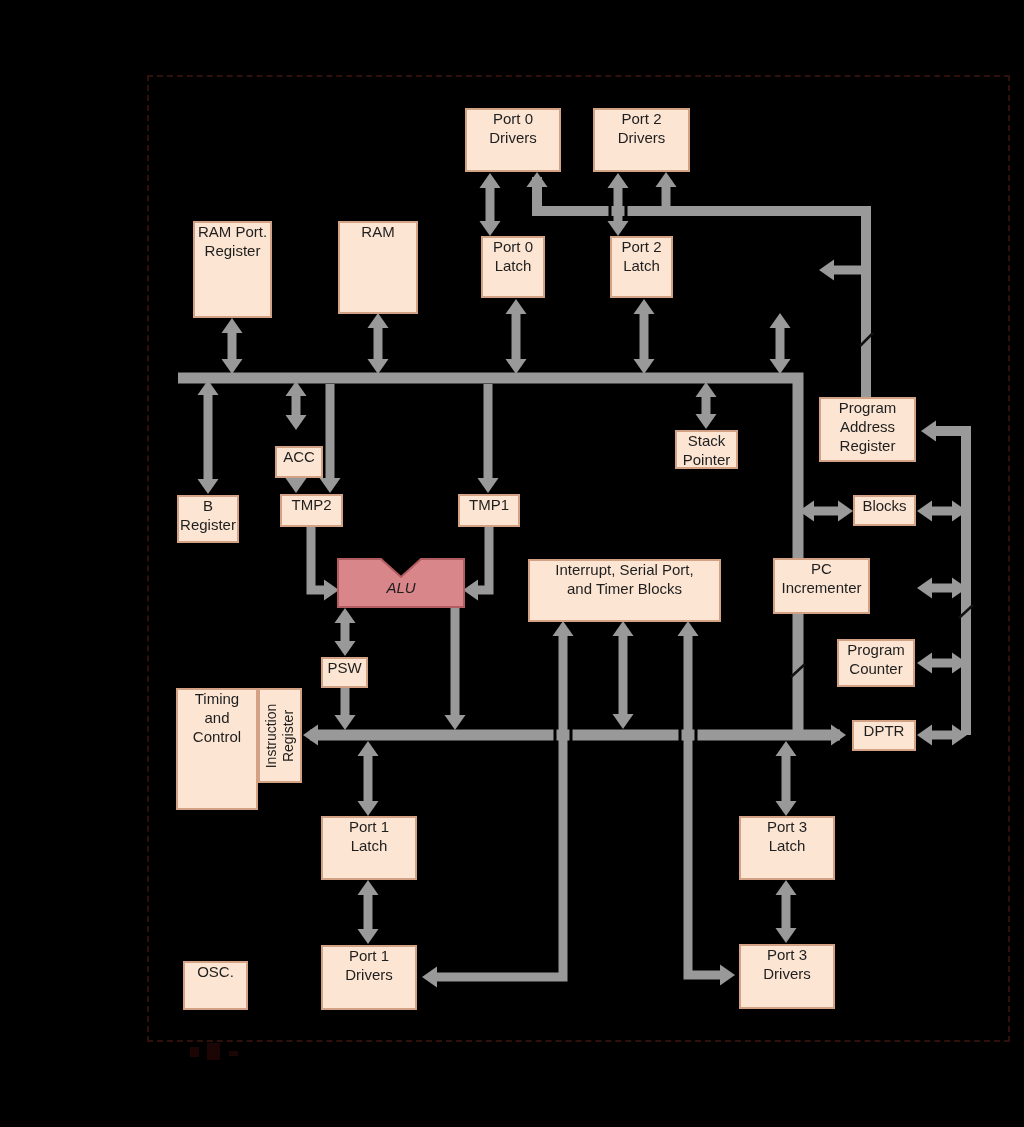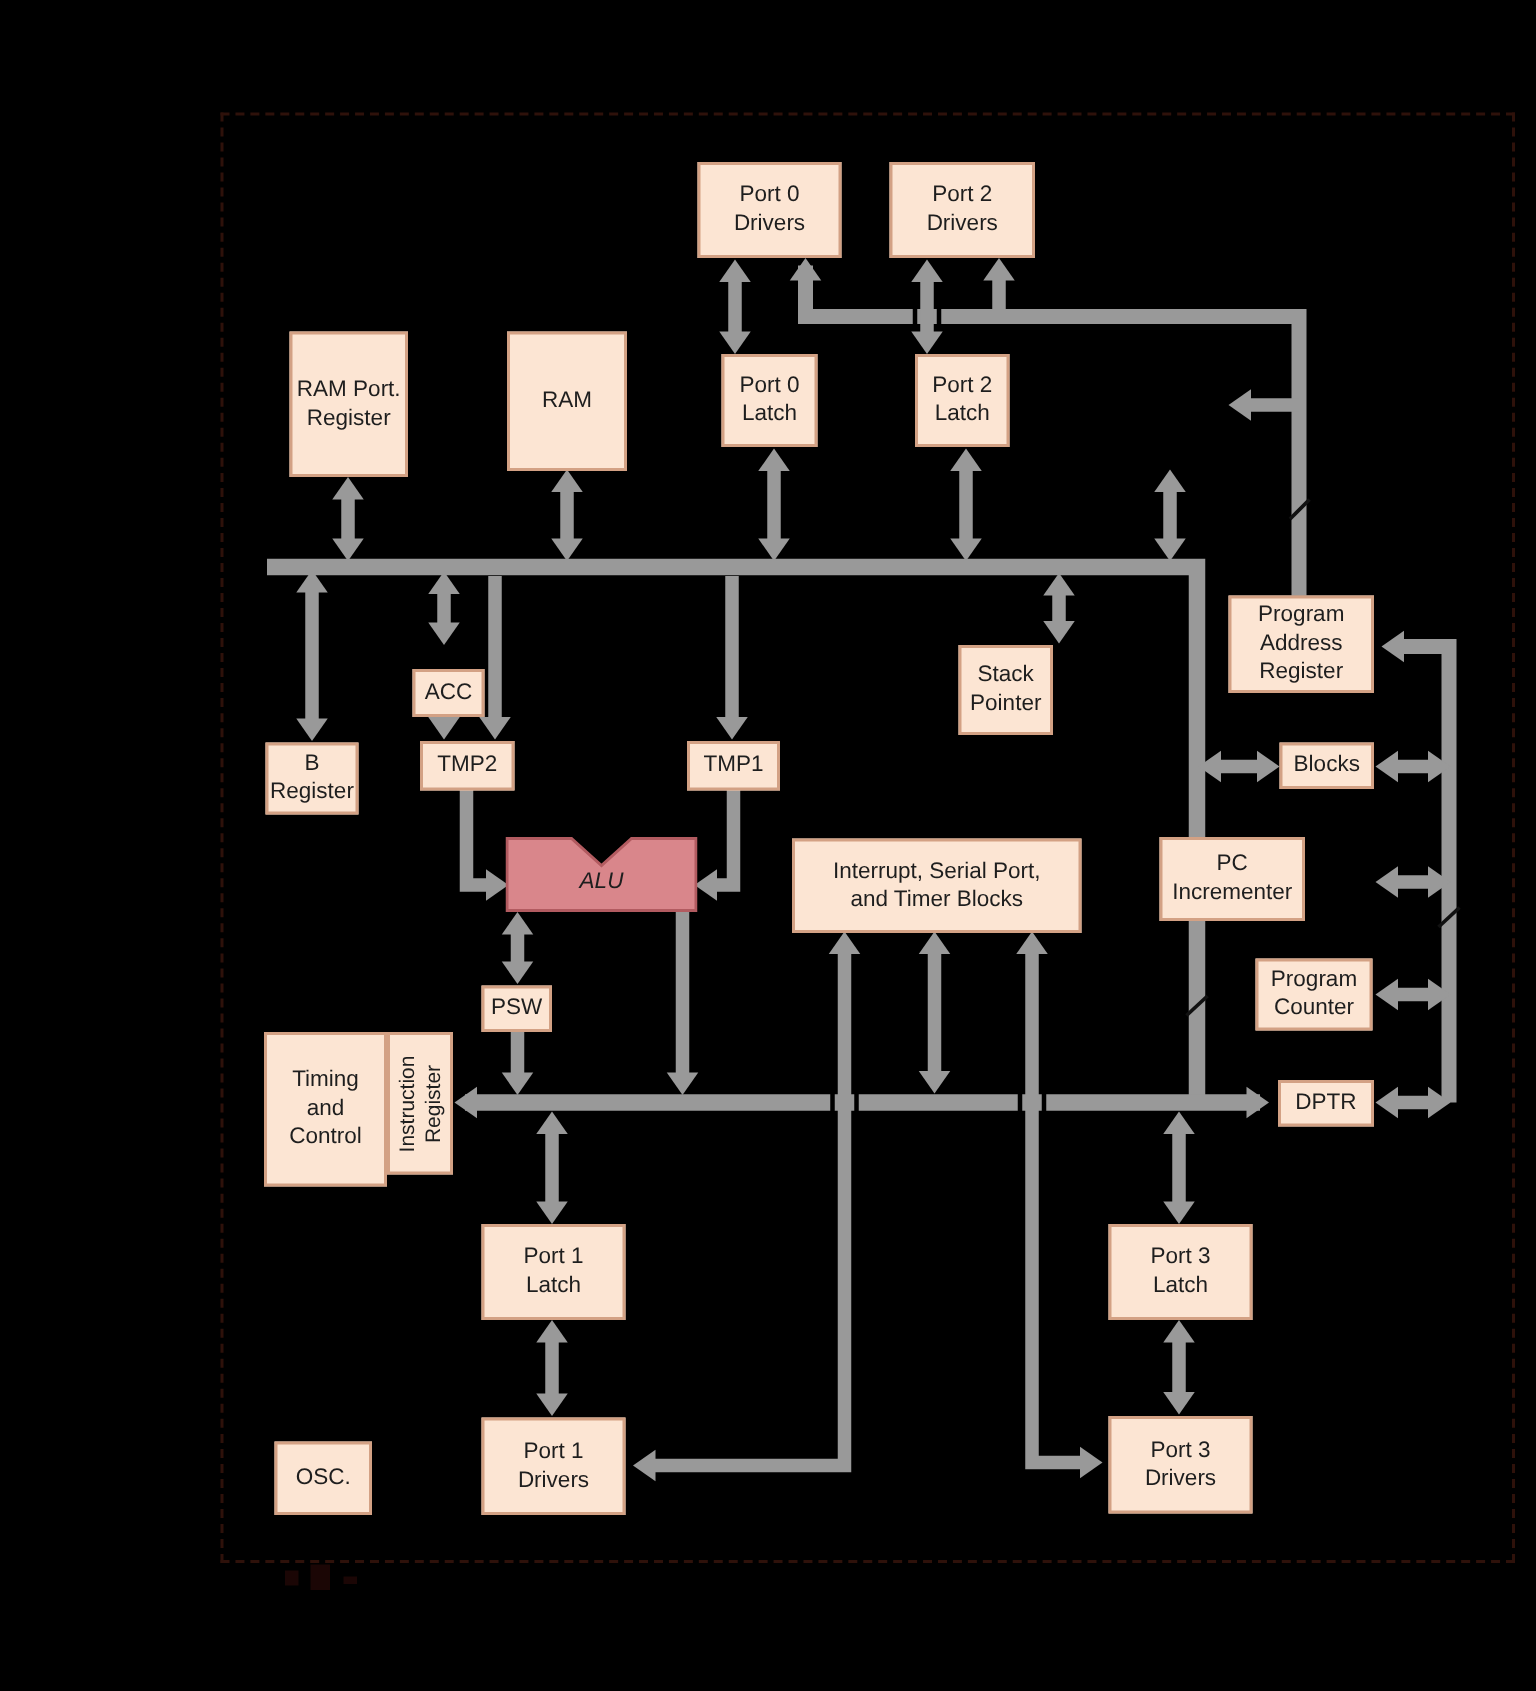--- a/index.html
+++ b/index.html
@@ -8,21 +8,21 @@
     font-family:"Liberation Sans",sans-serif;overflow:hidden;
   }
   #frame{
     position:absolute;left:147px;top:75px;width:859px;height:963px;
     border:2px dashed var(--frame,#2e110a);
   }
   .node{
     position:absolute;box-sizing:border-box;
     background:var(--box-fill,#fce5d3);
     border:2px solid var(--box-stroke,#d3a184);
-    display:flex;align-items:center;justify-content:center;
+    display:flex;justify-content:center;
     text-align:center;color:var(--txt,#1e1e1e);
     font-size:15px;line-height:1.26;white-space:pre-line;
   }
   .node.plain{background:transparent;border:none;}
   #wires{position:absolute;left:0;top:0;}
   .alu-label{
     position:absolute;left:0;top:0;width:100%;height:100%;
     display:flex;align-items:center;justify-content:center;
     padding-top:10px;box-sizing:border-box;
     color:var(--txt,#1e1e1e);font-size:15px;font-style:italic;
@@ -157,21 +157,21 @@
   <div class="node" style="left:338px;top:221px;width:80px;height:93px"><span>RAM</span></div>
   <div class="node" style="left:481px;top:236px;width:64px;height:62px"><span>Port 0
 Latch</span></div>
   <div class="node" style="left:610px;top:236px;width:63px;height:62px"><span>Port 2
 Latch</span></div>
 
   <div class="node" style="left:819px;top:397px;width:97px;height:65px"><span>Program
 Address
 Register</span></div>
   <div class="node" style="left:275px;top:446px;width:48px;height:32px"><span>ACC</span></div>
-  <div class="node" style="left:639px;top:430px;width:63px;height:60px"><span>Stack
+  <div class="node" style="left:675px;top:430px;width:63px;height:39px"><span>Stack
 Pointer</span></div>
   <div class="node" style="left:177px;top:495px;width:62px;height:48px"><span>B
 Register</span></div>
   <div class="node" style="left:280px;top:494px;width:63px;height:33px"><span>TMP2</span></div>
   <div class="node" style="left:458px;top:494px;width:62px;height:33px"><span>TMP1</span></div>
   <div class="node" style="left:853px;top:495px;width:63px;height:31px"><span>Blocks</span></div>
 
   <div class="node plain" style="left:337px;top:558px;width:128px;height:50px">
     <svg width="128" height="50" style="position:absolute;left:0;top:0">
       <polygon points="1,1 44,1 64,19 84,1 127,1 127,49 1,49" style="fill:var(--alu-fill,#d9868b);stroke:var(--alu-stroke,#b25b60);stroke-width:2"></polygon>
@@ -180,21 +180,21 @@
   </div>
 
   <div class="node" style="left:528px;top:559px;width:193px;height:63px"><span>Interrupt, Serial Port,
 and Timer Blocks</span></div>
   <div class="node" style="left:773px;top:558px;width:97px;height:56px"><span>PC
 Incrementer</span></div>
   <div class="node" style="left:837px;top:639px;width:78px;height:48px"><span>Program
 Counter</span></div>
   <div class="node" style="left:321px;top:657px;width:47px;height:31px"><span>PSW</span></div>
 
-  <div class="node" style="left:176px;top:688px;width:82px;height:103px"><span>Timing
+  <div class="node" style="left:176px;top:688px;width:82px;height:122px"><span>Timing
 and
 Control</span></div>
   <div class="node" style="left:258px;top:688px;width:44px;height:95px"><span class="vlabel">Instruction
 Register</span></div>
   <div class="node" style="left:852px;top:720px;width:64px;height:31px"><span>DPTR</span></div>
 
   <div class="node" style="left:321px;top:816px;width:96px;height:64px"><span>Port 1
 Latch</span></div>
   <div class="node" style="left:739px;top:816px;width:96px;height:64px"><span>Port 3
 Latch</span></div>

